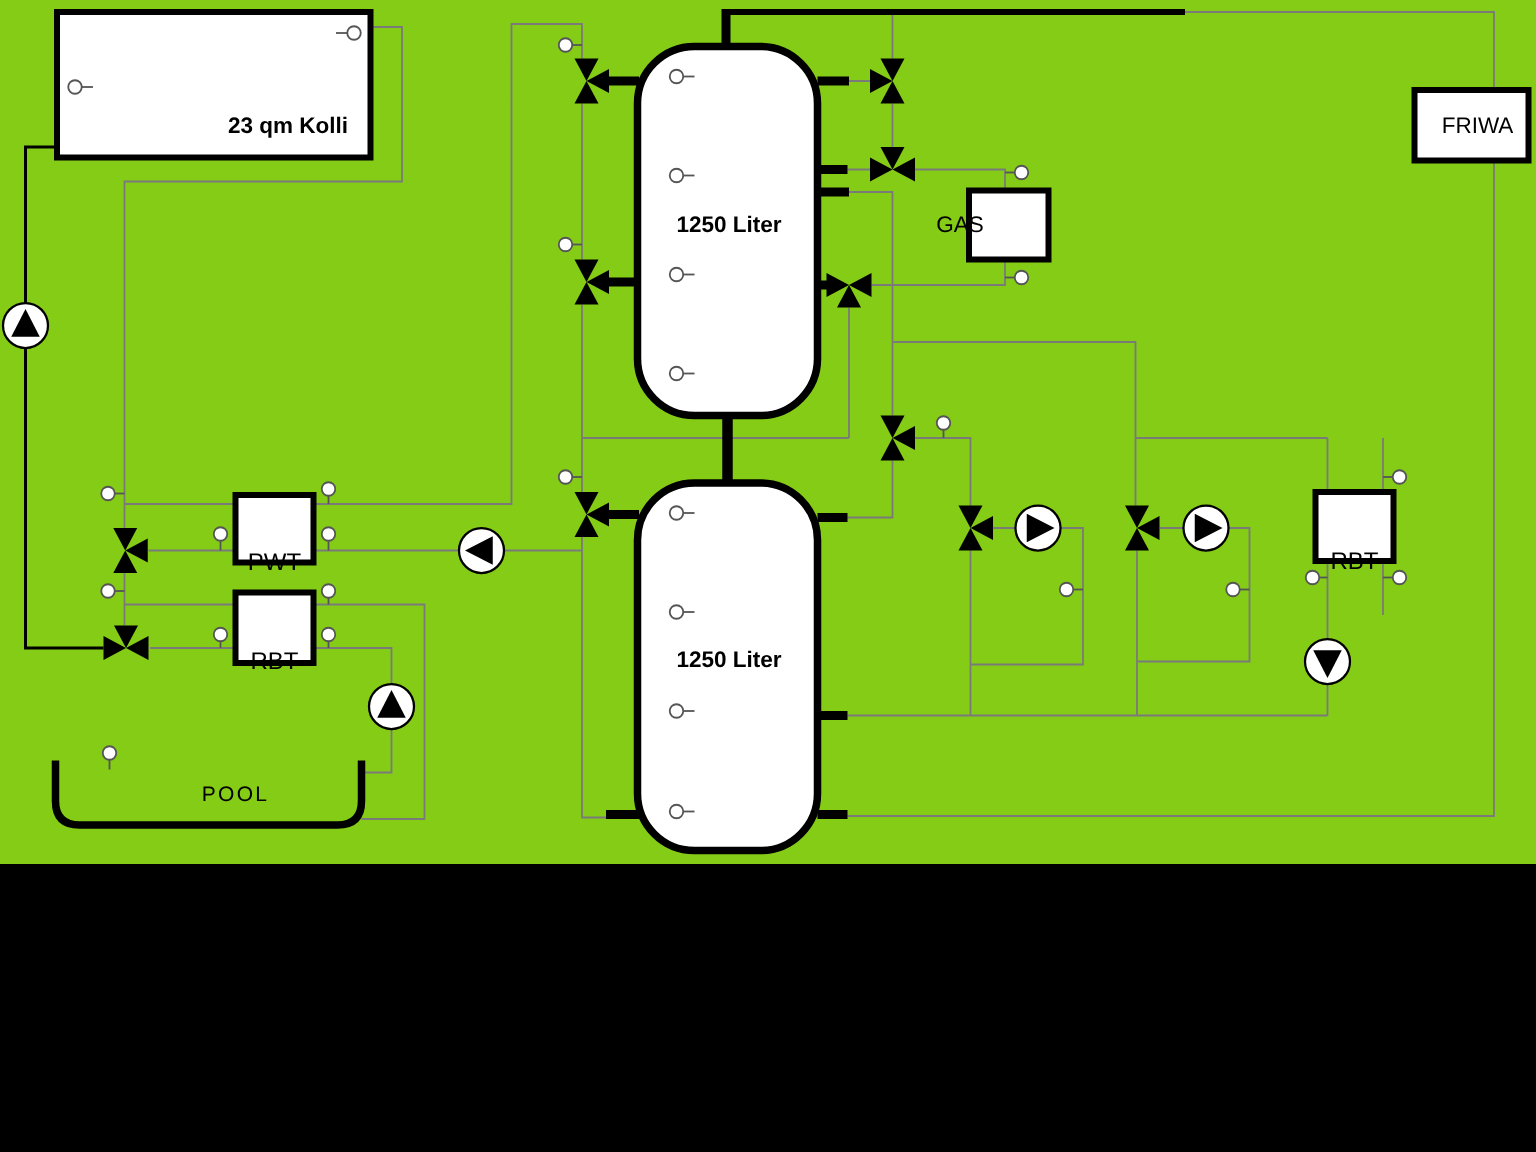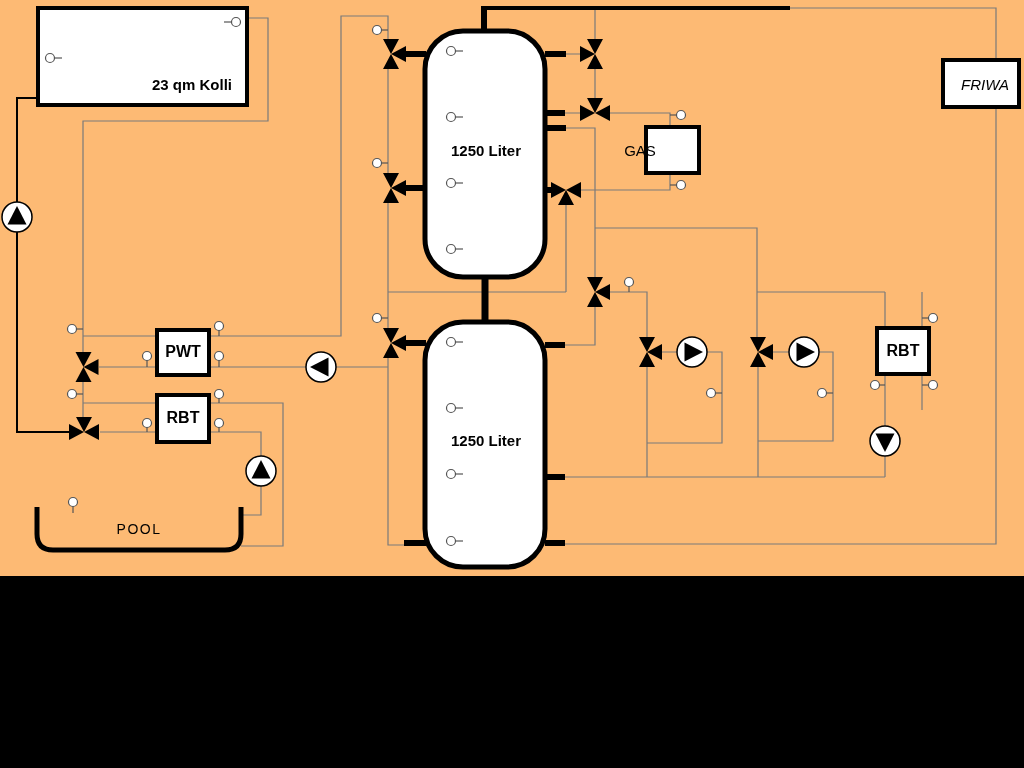--- a/index.html
+++ b/index.html
@@ -1,22 +1,22 @@
 <!DOCTYPE html>
 <html><head>
 <meta charset="utf-8">
 <style>
   html,body{margin:0;padding:0;background:#fff;}
-  .stage{position:relative;width:1024px;height:768px;background:#fdba74;overflow:hidden;
+  .stage{position:relative;width:1024px;height:768px;background:#84cc16;overflow:hidden;
          font-family:"Liberation Sans",sans-serif;color:#000;}
   .stage svg{position:absolute;left:0;top:0;z-index:1;}
   .lbl{position:absolute;z-index:2;transform:translate(-50%,-50%);white-space:nowrap;line-height:1;}
   .lbl-bold{font-weight:bold;font-size:15px;}
   .lbl-box{font-weight:normal;font-size:15px;}
-  .lbl-box-lg{font-weight:bold;font-size:16px;}
+  .lbl-box-lg{font-weight:normal;font-size:16px;margin-top:24px;}
   .lbl-pool{font-weight:normal;font-size:14px;letter-spacing:1.5px;}
   .band{position:absolute;left:0;top:576px;width:1024px;height:192px;background:#000;z-index:3;}
 </style>
 </head>
 <body>
 
 <div class="stage">
 
 <svg width="1024" height="768" viewBox="0 0 1024 768">
   <defs>
@@ -184,21 +184,21 @@
         <line class="tick" x1="928.5" y1="385" x2="922" y2="385"></line>
     <circle class="sens" cx="875" cy="385" r="4.5"></circle>
         <line class="tick" x1="879.5" y1="385" x2="885" y2="385"></line>
   </g>
 </svg>
 
 <div class="lbl lbl-bold" style="left:192px;top:84px;">23 qm Kolli</div>
 <div class="lbl lbl-bold" style="left:486px;top:150px;">1250 Liter</div>
 <div class="lbl lbl-bold" style="left:486px;top:440px;">1250 Liter</div>
 <div class="lbl lbl-box" style="left:640px;top:150px;">GAS</div>
-<div class="lbl lbl-box" style="left:985px;top:84px;font-style:italic;">FRIWA</div>
+<div class="lbl lbl-box" style="left:985px;top:84px;">FRIWA</div>
 <div class="lbl lbl-box-lg" style="left:183px;top:352px;">PWT</div>
 <div class="lbl lbl-box-lg" style="left:183px;top:418px;">RBT</div>
 <div class="lbl lbl-box-lg" style="left:903px;top:351px;">RBT</div>
-<div class="lbl lbl-pool" style="left:139px;top:529px;">POOL</div>
+<div class="lbl lbl-pool" style="left:157px;top:529px;">POOL</div>
 
 <div class="band"></div>
 
 </div>
 
 </body></html>

